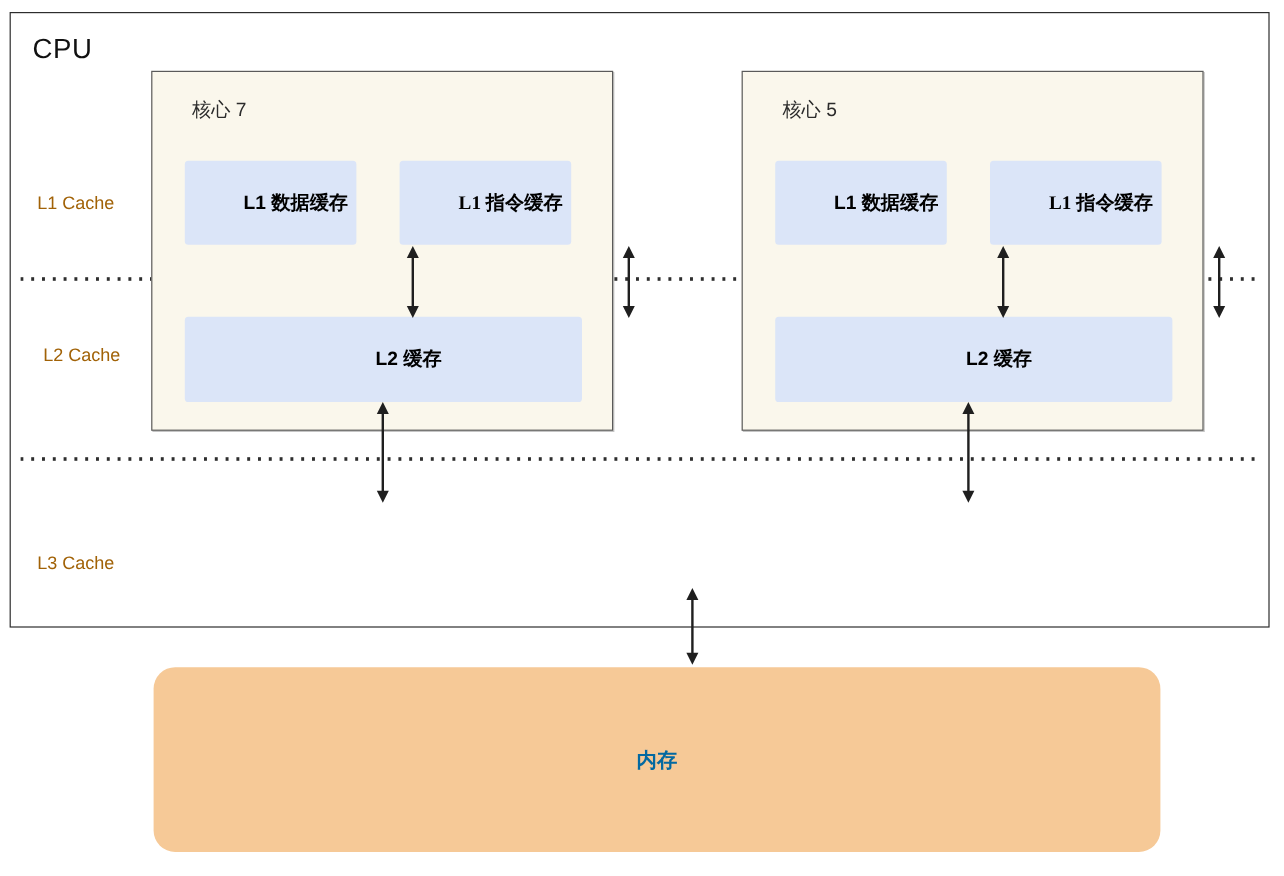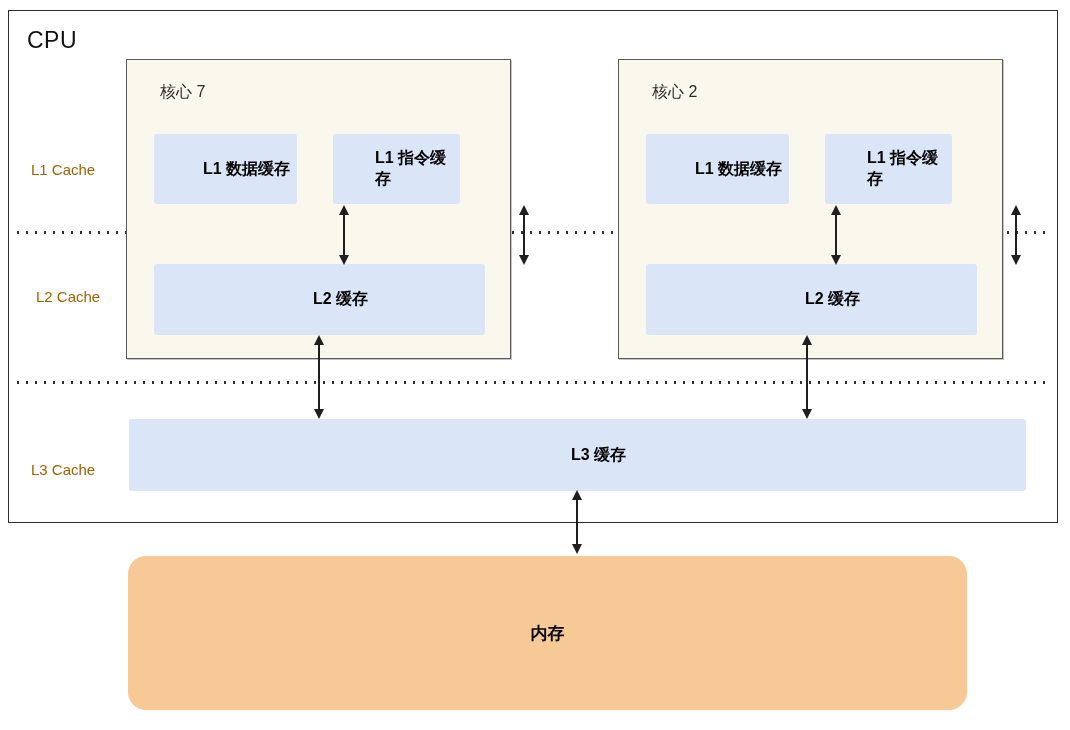--- a/index.html
+++ b/index.html
@@ -31,31 +31,31 @@
         box-shadow:1px 1px 0 rgba(90,90,90,0.35);}
   .core.c1{left:117px;}
   .core.c2{left:609px;}
   .core-label{position:absolute;left:33px;top:22px;font-size:16px;color:#2b2b2b;}
 
   
   .cache-node{position:absolute;display:flex;align-items:center;justify-content:center;
               background:var(--c-cache_bg,#dbe5f8);border-radius:3px;
               font-size:16px;font-weight:bold;color:#000000;box-sizing:border-box;padding-left:42px;}
   .l1d{left:27px;top:74px;width:143px;height:70px;}
-  .l1i{left:206px;top:74px;width:127px;height:70px;}
+  .l1i{left:206px;top:74px;width:143px;height:70px;font-family:Liberation Serif, serif;}
   .l2 {left:27px;top:204px;width:331px;height:71px;}
 
   
   .l3-bar{left:120px;top:408px;width:897px;height:72px;}
 
   
   .memory-box{position:absolute;left:128px;top:556px;width:839px;height:154px;
               background:var(--c-memory_bg,#f6c997);border-radius:18px;
               display:flex;align-items:center;justify-content:center;
-              font-size:17px;font-weight:bold;color:#000000;}
+              font-size:17px;font-weight:bold;color:#0369a1;}
 
   
   .varrow{position:absolute;width:12px;}
   .varrow .aline{position:absolute;left:5px;top:5px;bottom:5px;width:1.8px;background:#1f1f1f;}
   .varrow .ah{position:absolute;left:1px;width:0;height:0;
               border-left:5px solid transparent;border-right:5px solid transparent;}
   .varrow .ah.up{top:0;border-bottom:10px solid #1f1f1f;}
   .varrow .ah.down{bottom:0;border-top:10px solid #1f1f1f;}
 
   
@@ -93,21 +93,21 @@
           <i class="ah down"></i>
       </div>
       <div class="varrow ar-l1l2-b">
         <i class="ah up"></i>
           <i class="aline"></i>
           <i class="ah down"></i>
       </div>
     </div>
 
     <div class="core c2">
-      <div class="core-label">核心 2</div>
+      <div class="core-label">核心 5</div>
       <div class="cache-node l1d">L1 数据缓存</div>
       <div class="cache-node l1i">L1 指令缓存</div>
       <div class="cache-node l2">L2 缓存</div>
       <div class="varrow ar-l1l2-a">
         <i class="ah up"></i>
           <i class="aline"></i>
           <i class="ah down"></i>
       </div>
       <div class="varrow ar-l1l2-b">
         <i class="ah up"></i>
@@ -120,21 +120,20 @@
       <i class="ah up"></i>
         <i class="aline"></i>
         <i class="ah down"></i>
     </div>
     <div class="varrow ar-l2l3-2">
       <i class="ah up"></i>
         <i class="aline"></i>
         <i class="ah down"></i>
     </div>
 
-    <div class="cache-node l3-bar">L3 缓存</div>
   </div>
 
   <div class="varrow ar-l3mem">
     <i class="ah up"></i>
       <i class="aline"></i>
       <i class="ah down"></i>
   </div>
 
   <div class="memory-box">内存</div>
 

